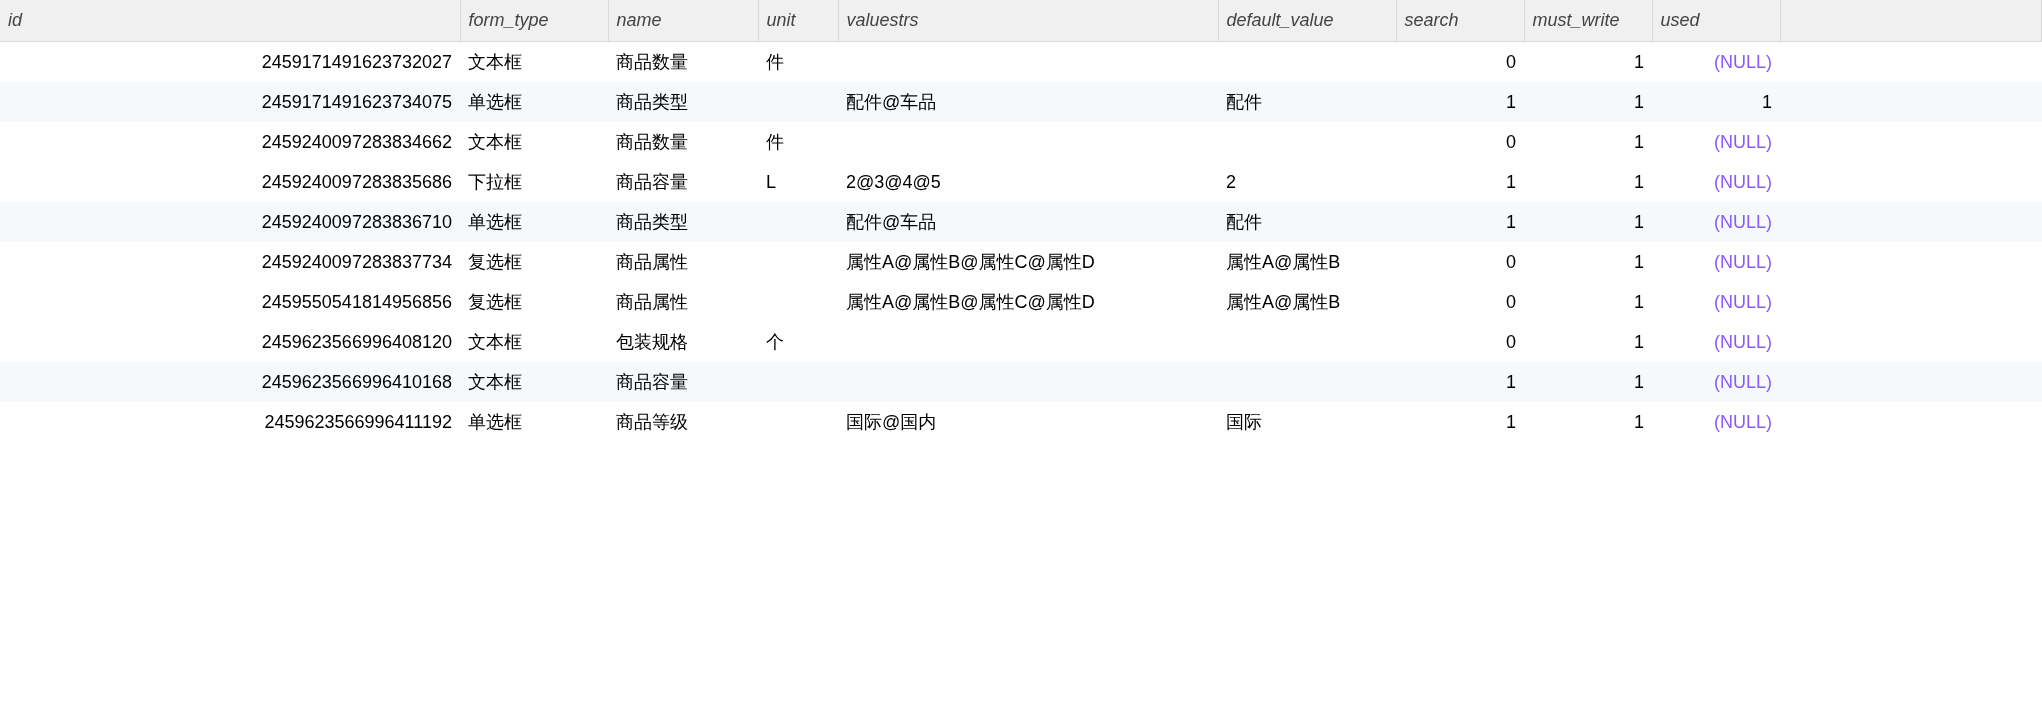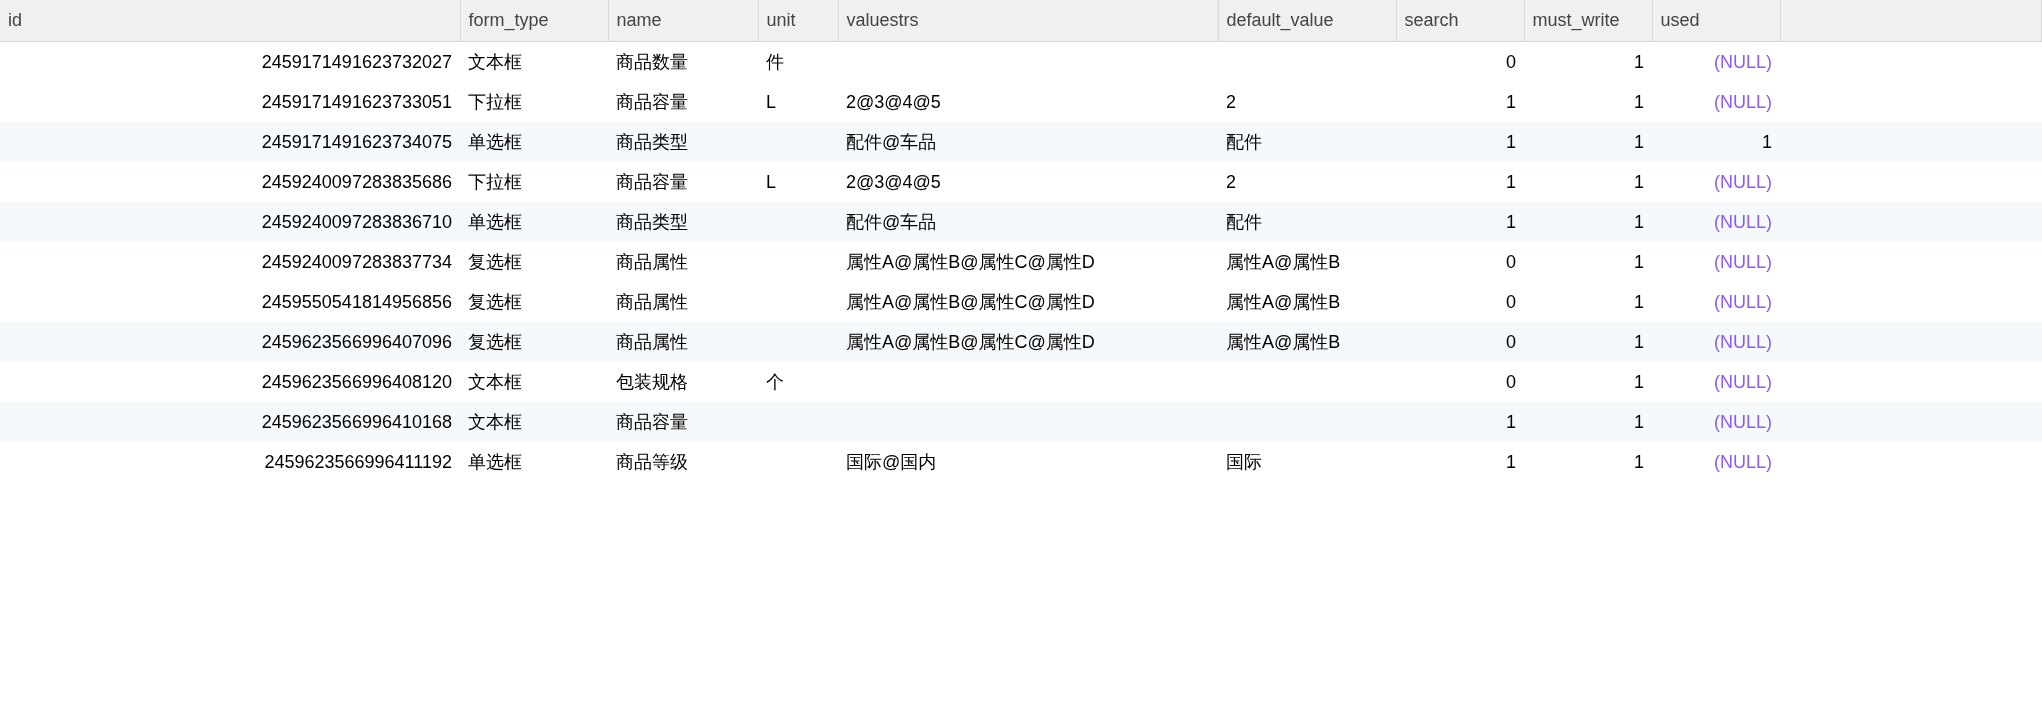--- a/index.html
+++ b/index.html
@@ -14,20 +14,21 @@
       background: #fff;
       width: 2042px;
     }
     .data-table {
       width: 100%;
       border-collapse: collapse;
       table-layout: fixed;
     }
     .data-table thead {
       background: #86efac;
+      font-style: italic;
     }
     .data-table th {
       text-align: left;
       font-weight: 400;
       padding: 10px 8px 10px 8px;
       border-right: 1px solid #d8d8d8;
       border-bottom: 1px solid #d8d8d8;
       color: #444;
       white-space: nowrap;
       overflow: hidden;
@@ -94,42 +95,42 @@
         <td>文本框</td>
         <td>商品数量</td>
         <td>件</td>
         <td></td>
         <td></td>
         <td class="num-right">0</td>
         <td class="num-right">1</td>
         <td class="num-right null-val">(NULL)</td>
         <td></td>
       </tr>
-      <tr>
-        <td class="num-right">2459171491623733051</td>
-        <td>下拉框</td>
-        <td>商品容量</td>
-        <td>L</td>
-        <td>2@3@4@5</td>
-        <td>2</td>
-        <td class="num-right">1</td>
-        <td class="num-right">1</td>
-        <td class="num-right null-val">(NULL)</td>
-        <td></td>
-      </tr>
       <tr class="alt">
         <td class="num-right">2459171491623734075</td>
         <td>单选框</td>
         <td>商品类型</td>
         <td></td>
         <td>配件@车品</td>
         <td>配件</td>
         <td class="num-right">1</td>
         <td class="num-right">1</td>
         <td class="num-right">1</td>
+        <td></td>
+      </tr>
+      <tr>
+        <td class="num-right">2459240097283834662</td>
+        <td>文本框</td>
+        <td>商品数量</td>
+        <td>件</td>
+        <td></td>
+        <td></td>
+        <td class="num-right">0</td>
+        <td class="num-right">1</td>
+        <td class="num-right null-val">(NULL)</td>
         <td></td>
       </tr>
       <tr>
         <td class="num-right">2459240097283835686</td>
         <td>下拉框</td>
         <td>商品容量</td>
         <td>L</td>
         <td>2@3@4@5</td>
         <td>2</td>
         <td class="num-right">1</td>
@@ -166,32 +167,20 @@
         <td>复选框</td>
         <td>商品属性</td>
         <td></td>
         <td>属性A@属性B@属性C@属性D</td>
         <td>属性A@属性B</td>
         <td class="num-right">0</td>
         <td class="num-right">1</td>
         <td class="num-right null-val">(NULL)</td>
         <td></td>
       </tr>
-      <tr class="alt">
-        <td class="num-right">2459623566996407096</td>
-        <td>复选框</td>
-        <td>商品属性</td>
-        <td></td>
-        <td>属性A@属性B@属性C@属性D</td>
-        <td>属性A@属性B</td>
-        <td class="num-right">0</td>
-        <td class="num-right">1</td>
-        <td class="num-right null-val">(NULL)</td>
-        <td></td>
-      </tr>
       <tr>
         <td class="num-right">2459623566996408120</td>
         <td>文本框</td>
         <td>包装规格</td>
         <td>个</td>
         <td></td>
         <td></td>
         <td class="num-right">0</td>
         <td class="num-right">1</td>
         <td class="num-right null-val">(NULL)</td>

